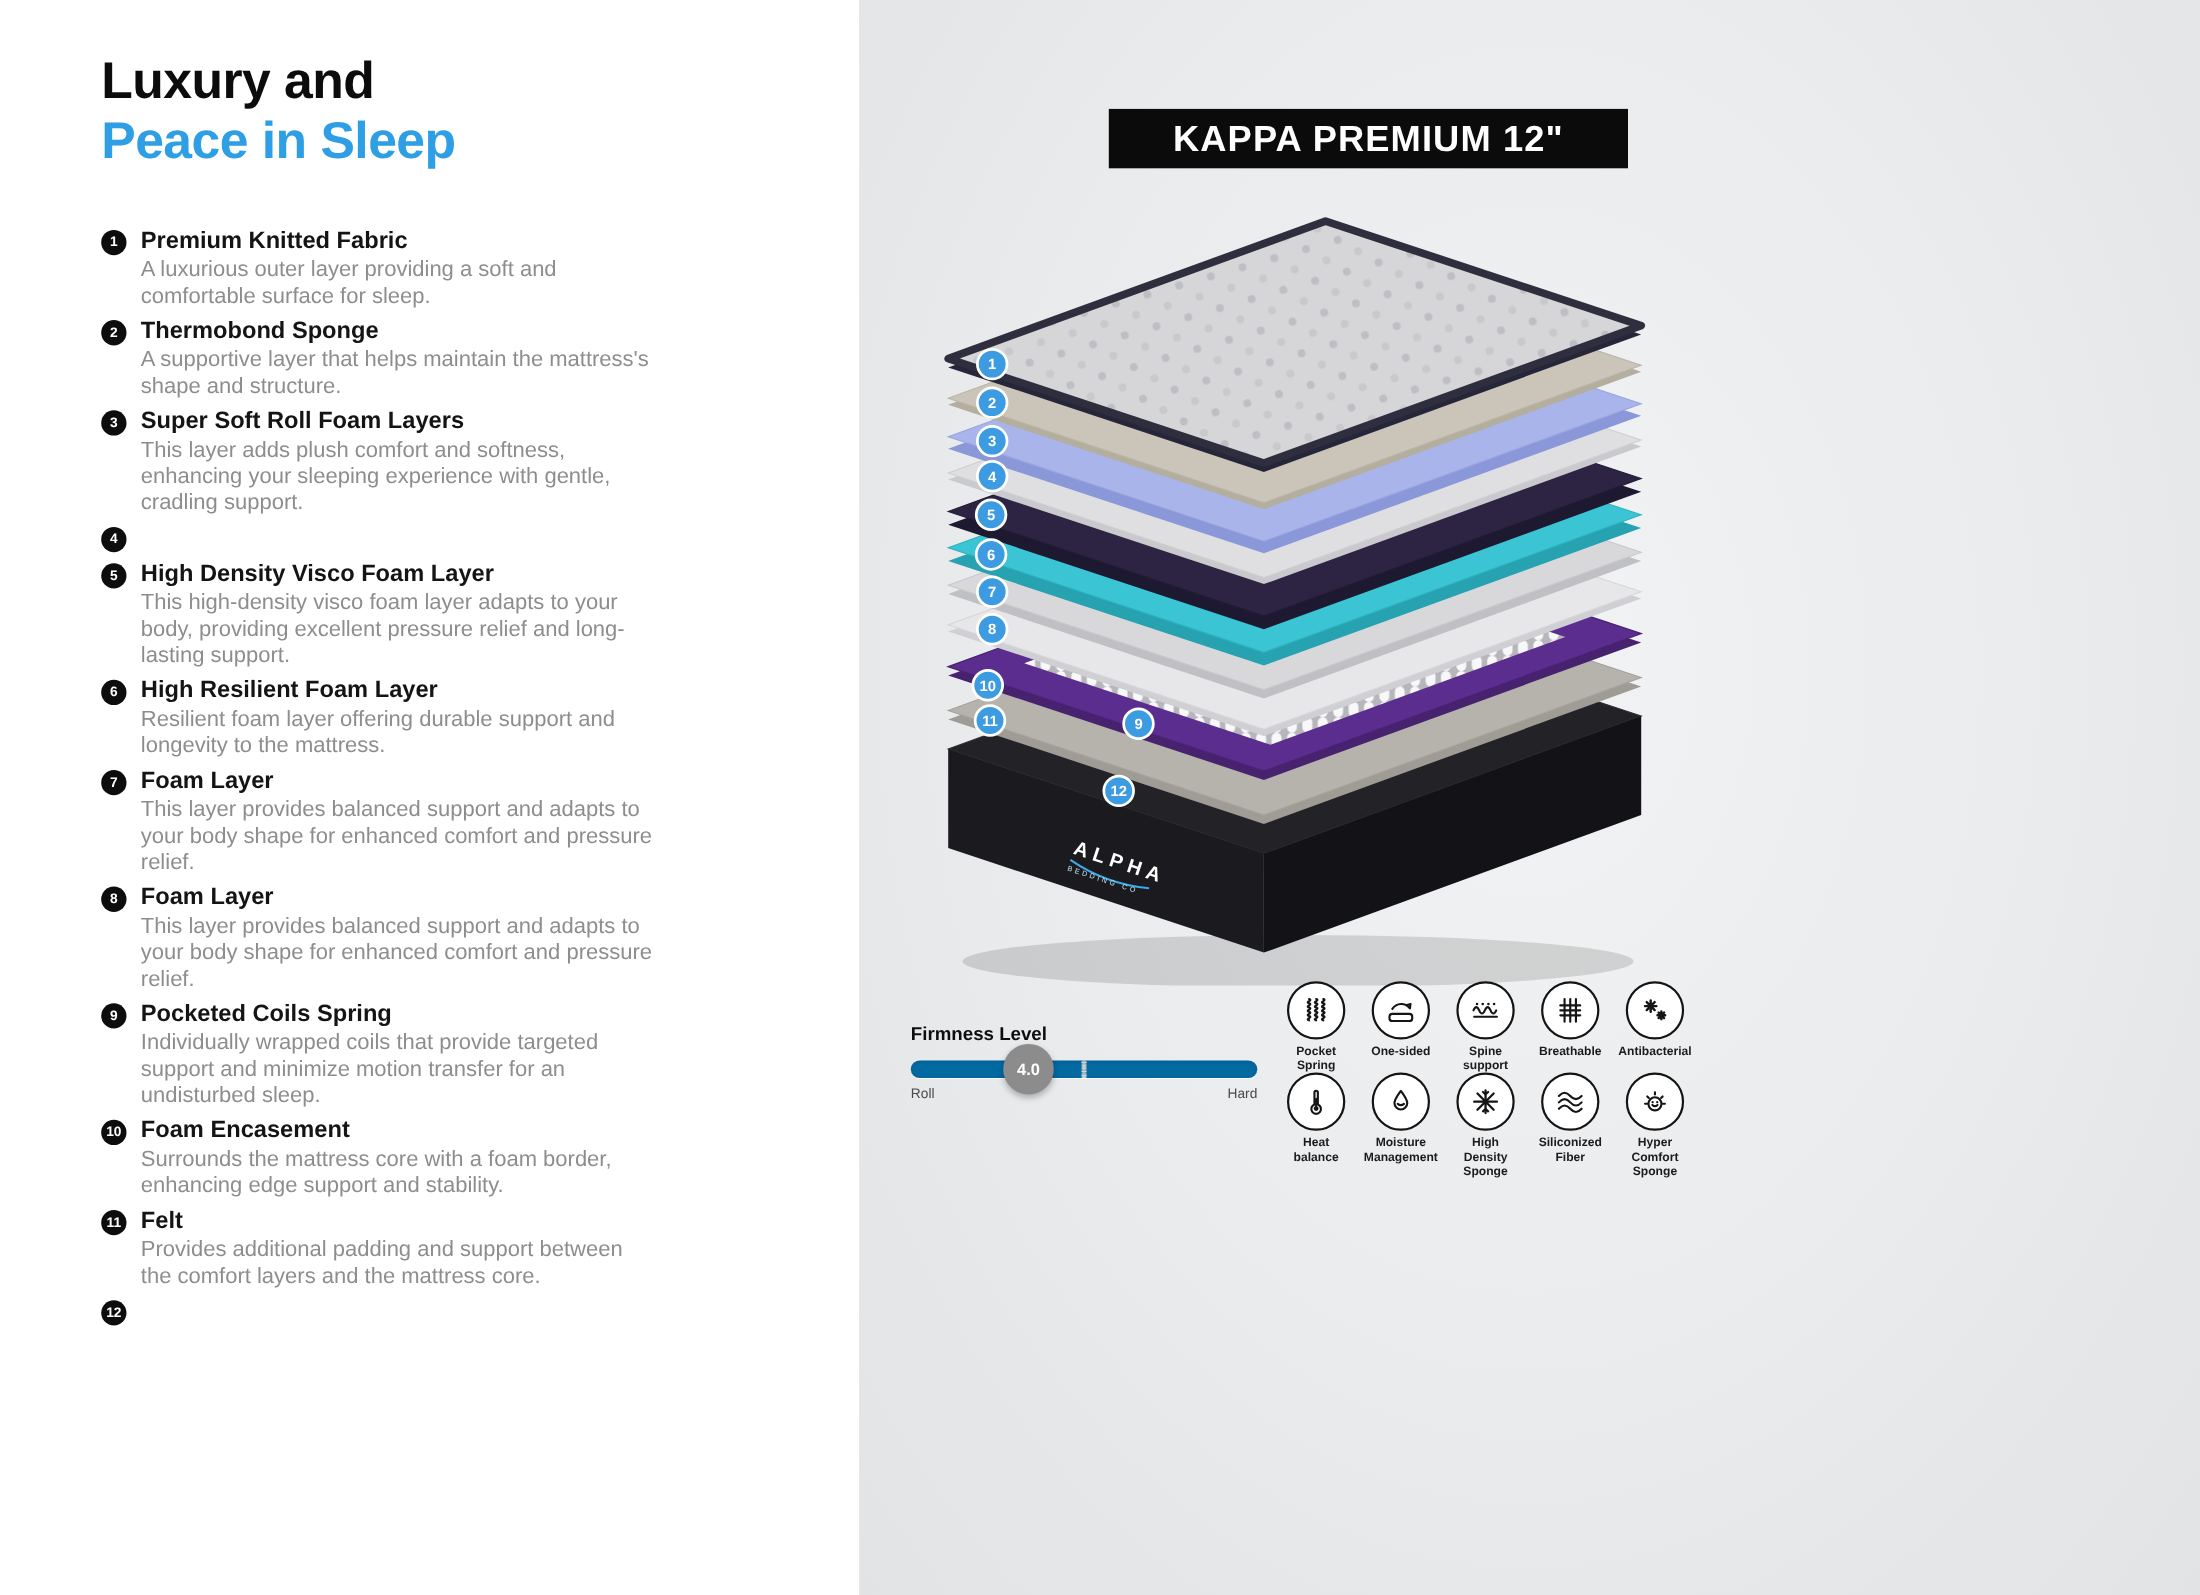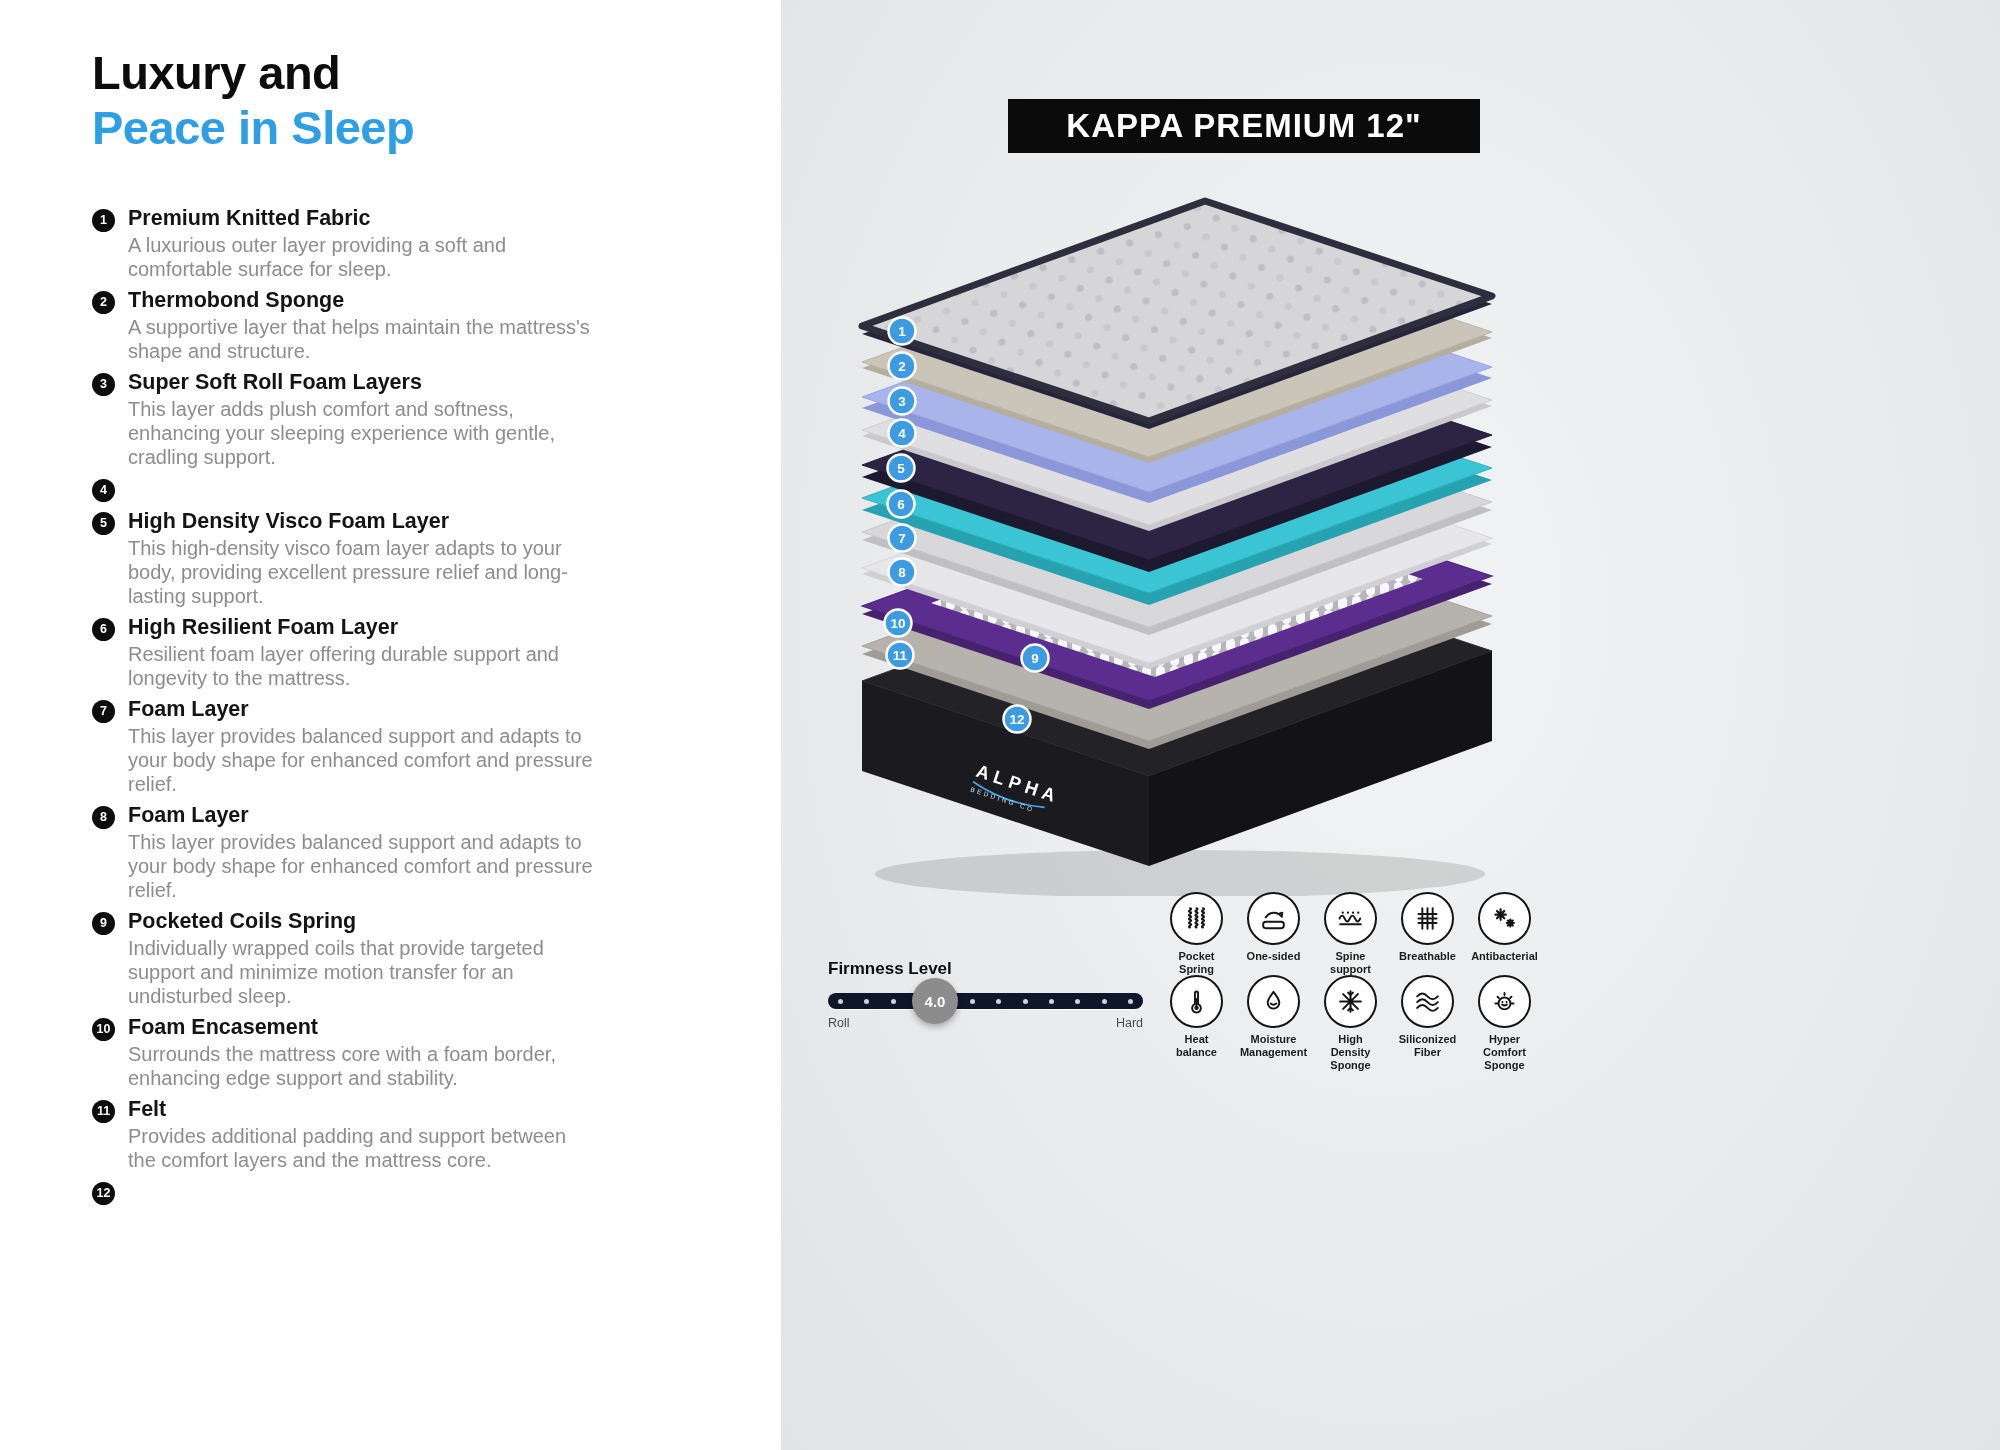--- a/index.html
+++ b/index.html
@@ -18,25 +18,25 @@
              font-size:12.5px;font-weight:700;display:flex;align-items:center;justify-content:center;margin-top:3px;}
   .item-title{font-size:21.5px;font-weight:600;color:#141414;}
   .item-desc{font-size:20px;line-height:1.2;color:#8d8d8d;margin-top:2px;max-width:470px;}
 
   
   .banner{position:absolute;left:1008px;top:99px;width:472px;height:54px;background:#0b0b0b;color:#fff;
           display:flex;align-items:center;justify-content:center;font-size:33px;font-weight:800;letter-spacing:1px;}
   .illustration{position:absolute;left:790px;top:176px;width:760px;height:720px;}
 
   
-  .firmness{position:absolute;left:828px;top:959px;width:315px;}
+  .firmness{position:absolute;left:828px;top:930px;width:315px;}
   .firmness-label{font-size:17px;font-weight:700;color:#0d0d0d;}
-  .track{position:relative;margin-top:14px;height:16px;background:#0f172a;border-radius:9px;
+  .track{position:relative;margin-top:14px;height:16px;background:#0369a1;border-radius:9px;
          box-shadow:inset 0 1px 3px rgba(0,0,0,.10), 0 1px 0 rgba(255,255,255,.8);
-         display:flex;align-items:center;justify-content:space-between;padding:0 10px;}
+         display:flex;align-items:center;justify-content:space-between;padding:0 10px;flex-direction:column;}
   .dot{width:5px;height:5px;border-radius:50%;background:#d3d3d3;}
   .knob{position:absolute;left:84px;top:50%;transform:translateY(-50%);width:46px;height:46px;border-radius:50%;
         background:#8c8c8c;color:#fff;font-size:15px;font-weight:700;display:flex;align-items:center;justify-content:center;
         box-shadow:0 3px 6px rgba(0,0,0,.28);}
   .minmax{display:flex;justify-content:space-between;font-size:12.5px;color:#4a4a4a;margin-top:7px;}
 
   
   .features{position:absolute;left:1158px;top:892px;display:grid;grid-template-columns:repeat(5,77px);justify-items:center;}
   .feat{display:flex;flex-direction:column;align-items:center;width:77px;}
   .feat-circle{width:53px;height:53px;border:2.4px solid #141414;border-radius:50%;background:#fff;

